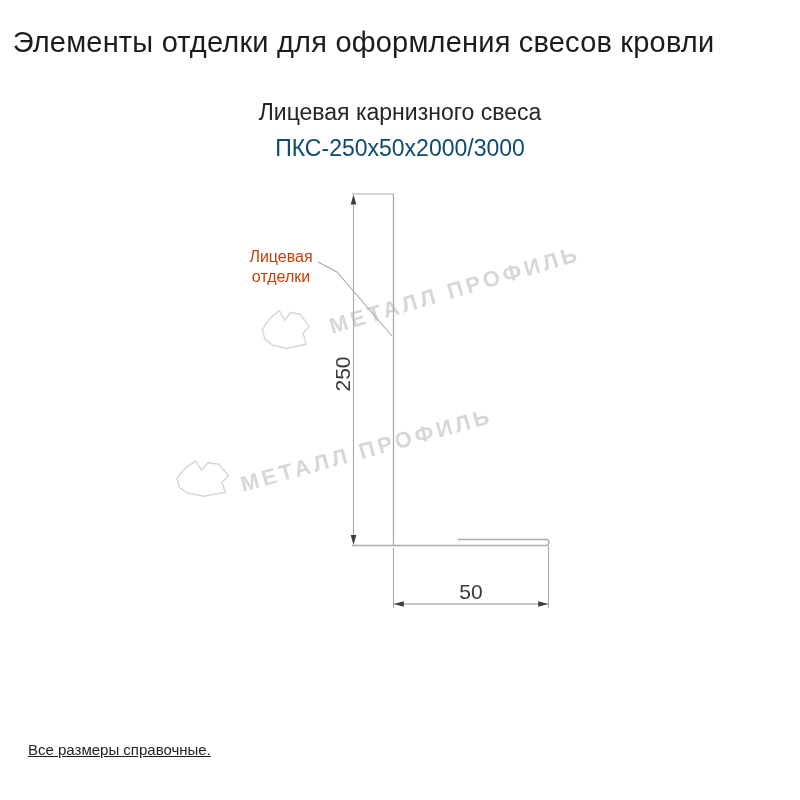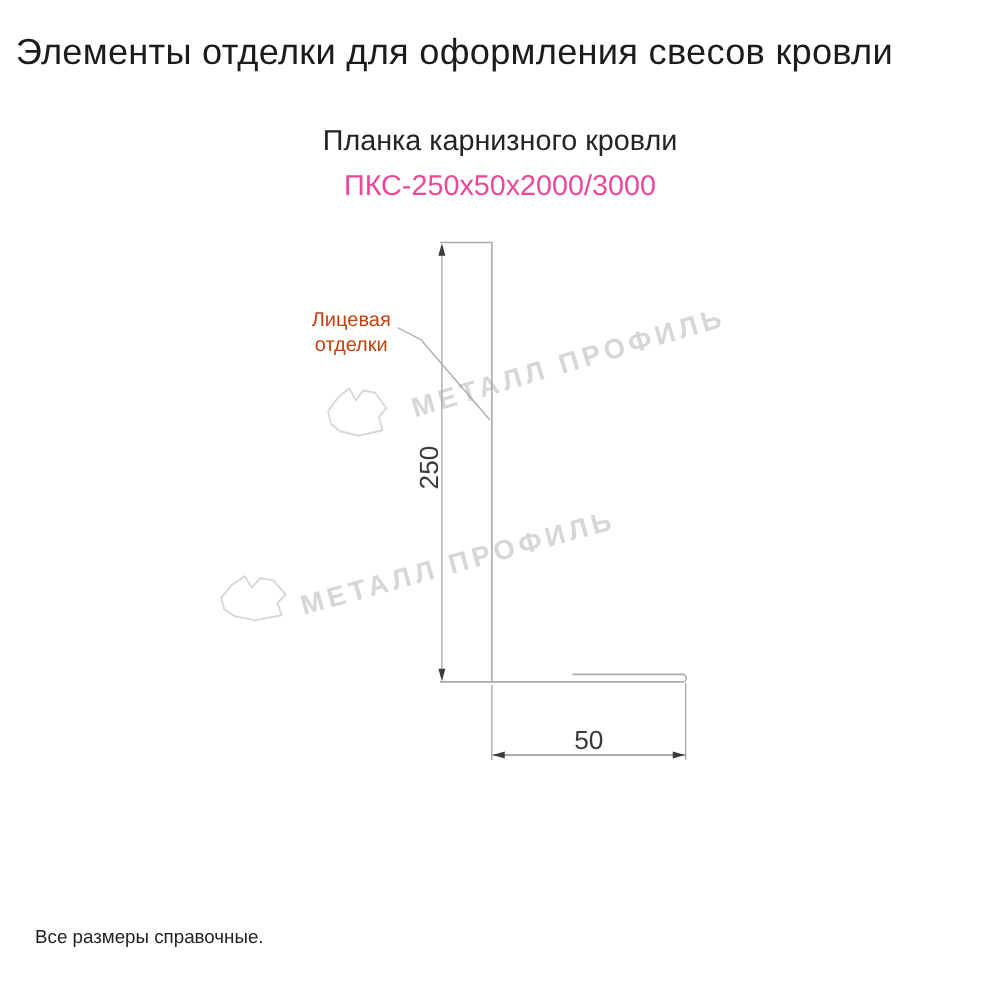--- a/index.html
+++ b/index.html
@@ -10,44 +10,44 @@
   .page-title{
     position:absolute;top:25px;left:0;width:727px;text-align:center;
     font-size:29px;line-height:34px;color:#1c1c1c;letter-spacing:0.2px;
   }
   .subtitle{
     position:absolute;top:99px;left:0;width:800px;text-align:center;
     font-size:23px;line-height:26px;color:#242424;
   }
   .model{
     position:absolute;top:135px;left:0;width:800px;text-align:center;
-    font-size:23px;line-height:26px;color:#ec4899;
+    font-size:23px;line-height:26px;color:#0c4a6e;
   }
   .face-label{
     position:absolute;top:247px;left:240px;width:82px;text-align:center;
     font-size:16px;line-height:20px;color:#c2410c;
   }
   .footer{
     position:absolute;left:28px;top:740px;
-    font-size:15px;line-height:19px;color:#1f1f1f;
+    font-size:15px;line-height:19px;color:#1f1f1f;text-decoration:underline;
   }
   svg.drawing{position:absolute;top:0;left:0;}
   .wm-text{
     font-family:"Liberation Sans", sans-serif;font-weight:bold;
     font-size:22px;letter-spacing:3.5px;
   }
   .dim-text{
     font-family:"Liberation Sans", sans-serif;font-size:21px;
   }
 </style>
 </head>
 <body>
 
 <div class="page-title">Элементы отделки для оформления свесов кровли</div>
-<div class="subtitle">Планка карнизного кровли</div>
+<div class="subtitle">Лицевая карнизного свеса</div>
 <div class="model">ПКС-250х50х2000/3000</div>
 
 <svg class="drawing" width="800" height="800" viewBox="0 0 800 800">
 
   <g>
     <g transform="translate(172,452) scale(0.82)">
       <polygon points="6,32 17,19 29,11 36,22 44,13 57,15 69,29 61,37 65,49 39,54 19,50 9,43" fill="none" stroke="#d7d7d7" stroke-width="1.8"></polygon>
     </g>
     <g transform="translate(243,492) rotate(-15.5)">
       <text class="wm-text" x="0" y="0" fill="#d7d7d7">МЕТАЛЛ ПРОФИЛЬ</text>

